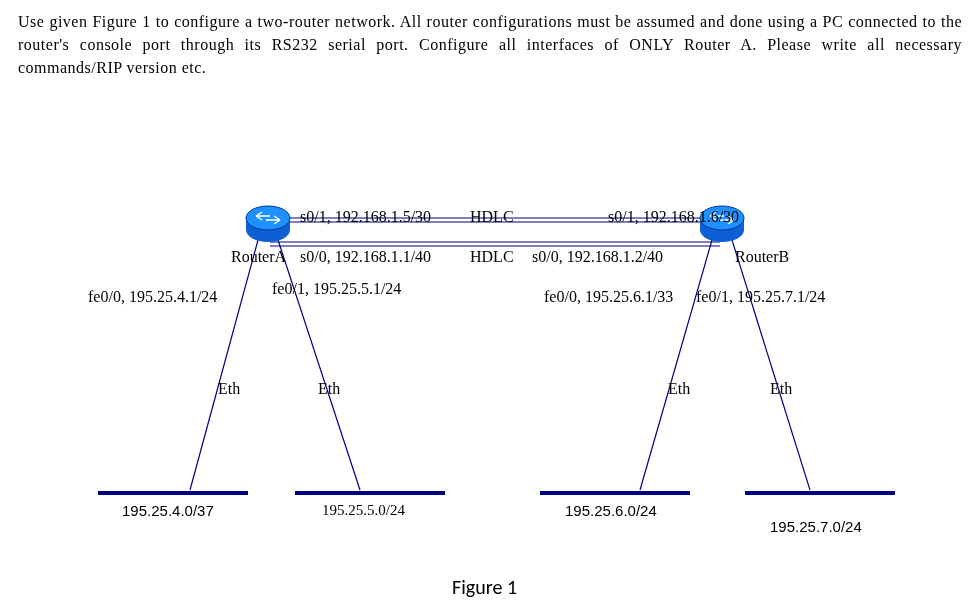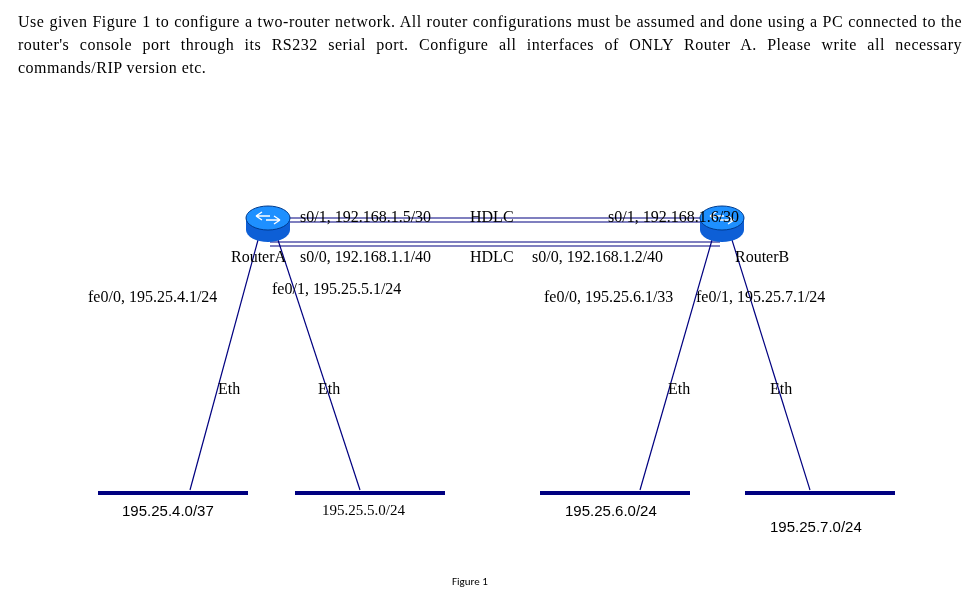--- a/index.html
+++ b/index.html
@@ -36,21 +36,21 @@
     .net-label {
       position: absolute;
       font-family: Arial, sans-serif;
       font-size: 15px;
       color: #000;
       white-space: nowrap;
     }
     .figure-caption {
       position: absolute;
       font-family: Calibri, Arial, sans-serif;
-      font-size: 11px;
+      font-size: 20px;
       color: #000;
     }
     svg { position: absolute; top: 0; left: 0; }
   </style>
 </head>
 <body>
 
 <div class="question-text">Use given Figure 1 to configure a two-router network. All router configurations must be assumed and done using a PC connected to the router's console port through its RS232 serial port. Configure all interfaces of ONLY Router A. Please write all necessary commands/RIP version etc.</div>
 
 <div class="diagram">

